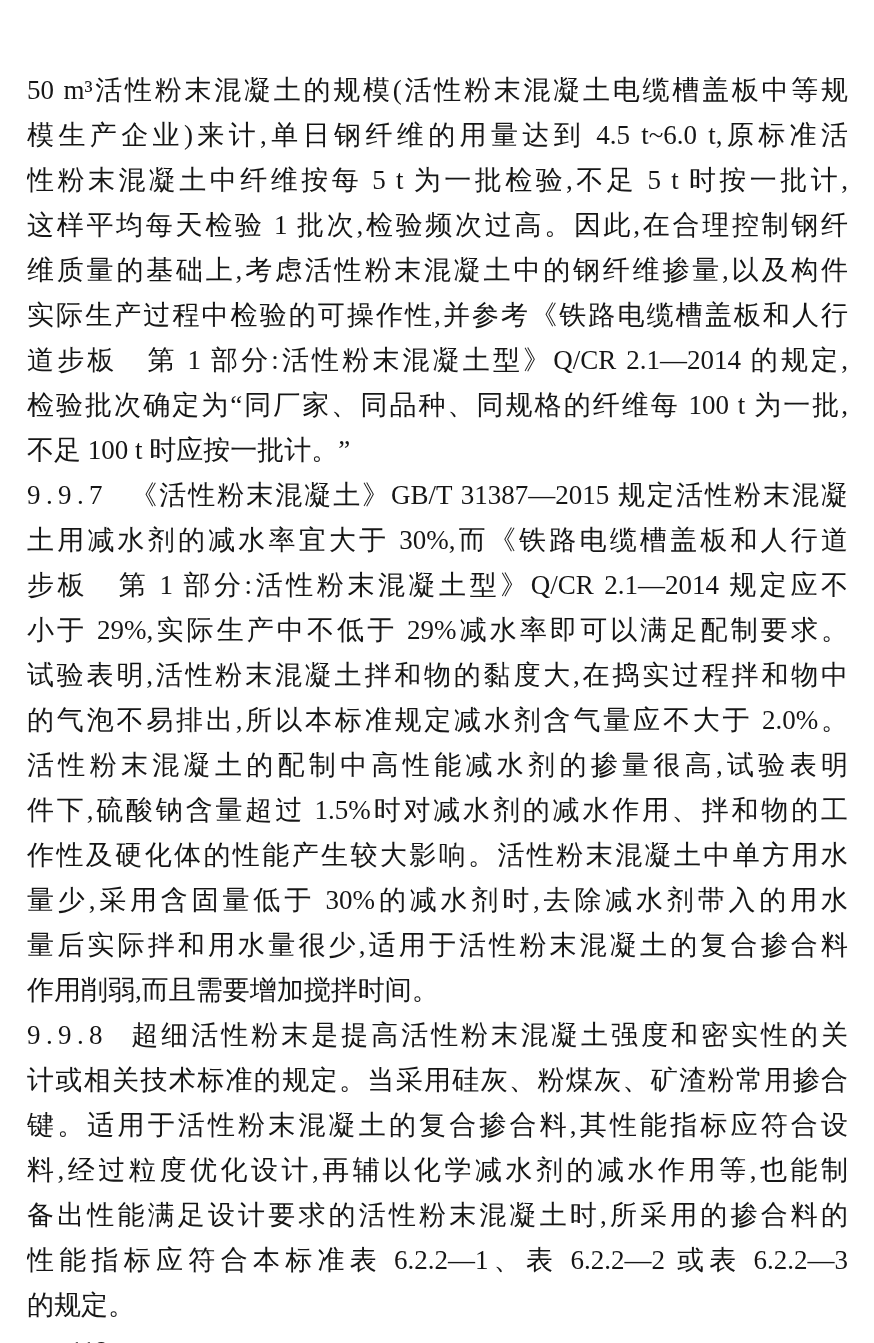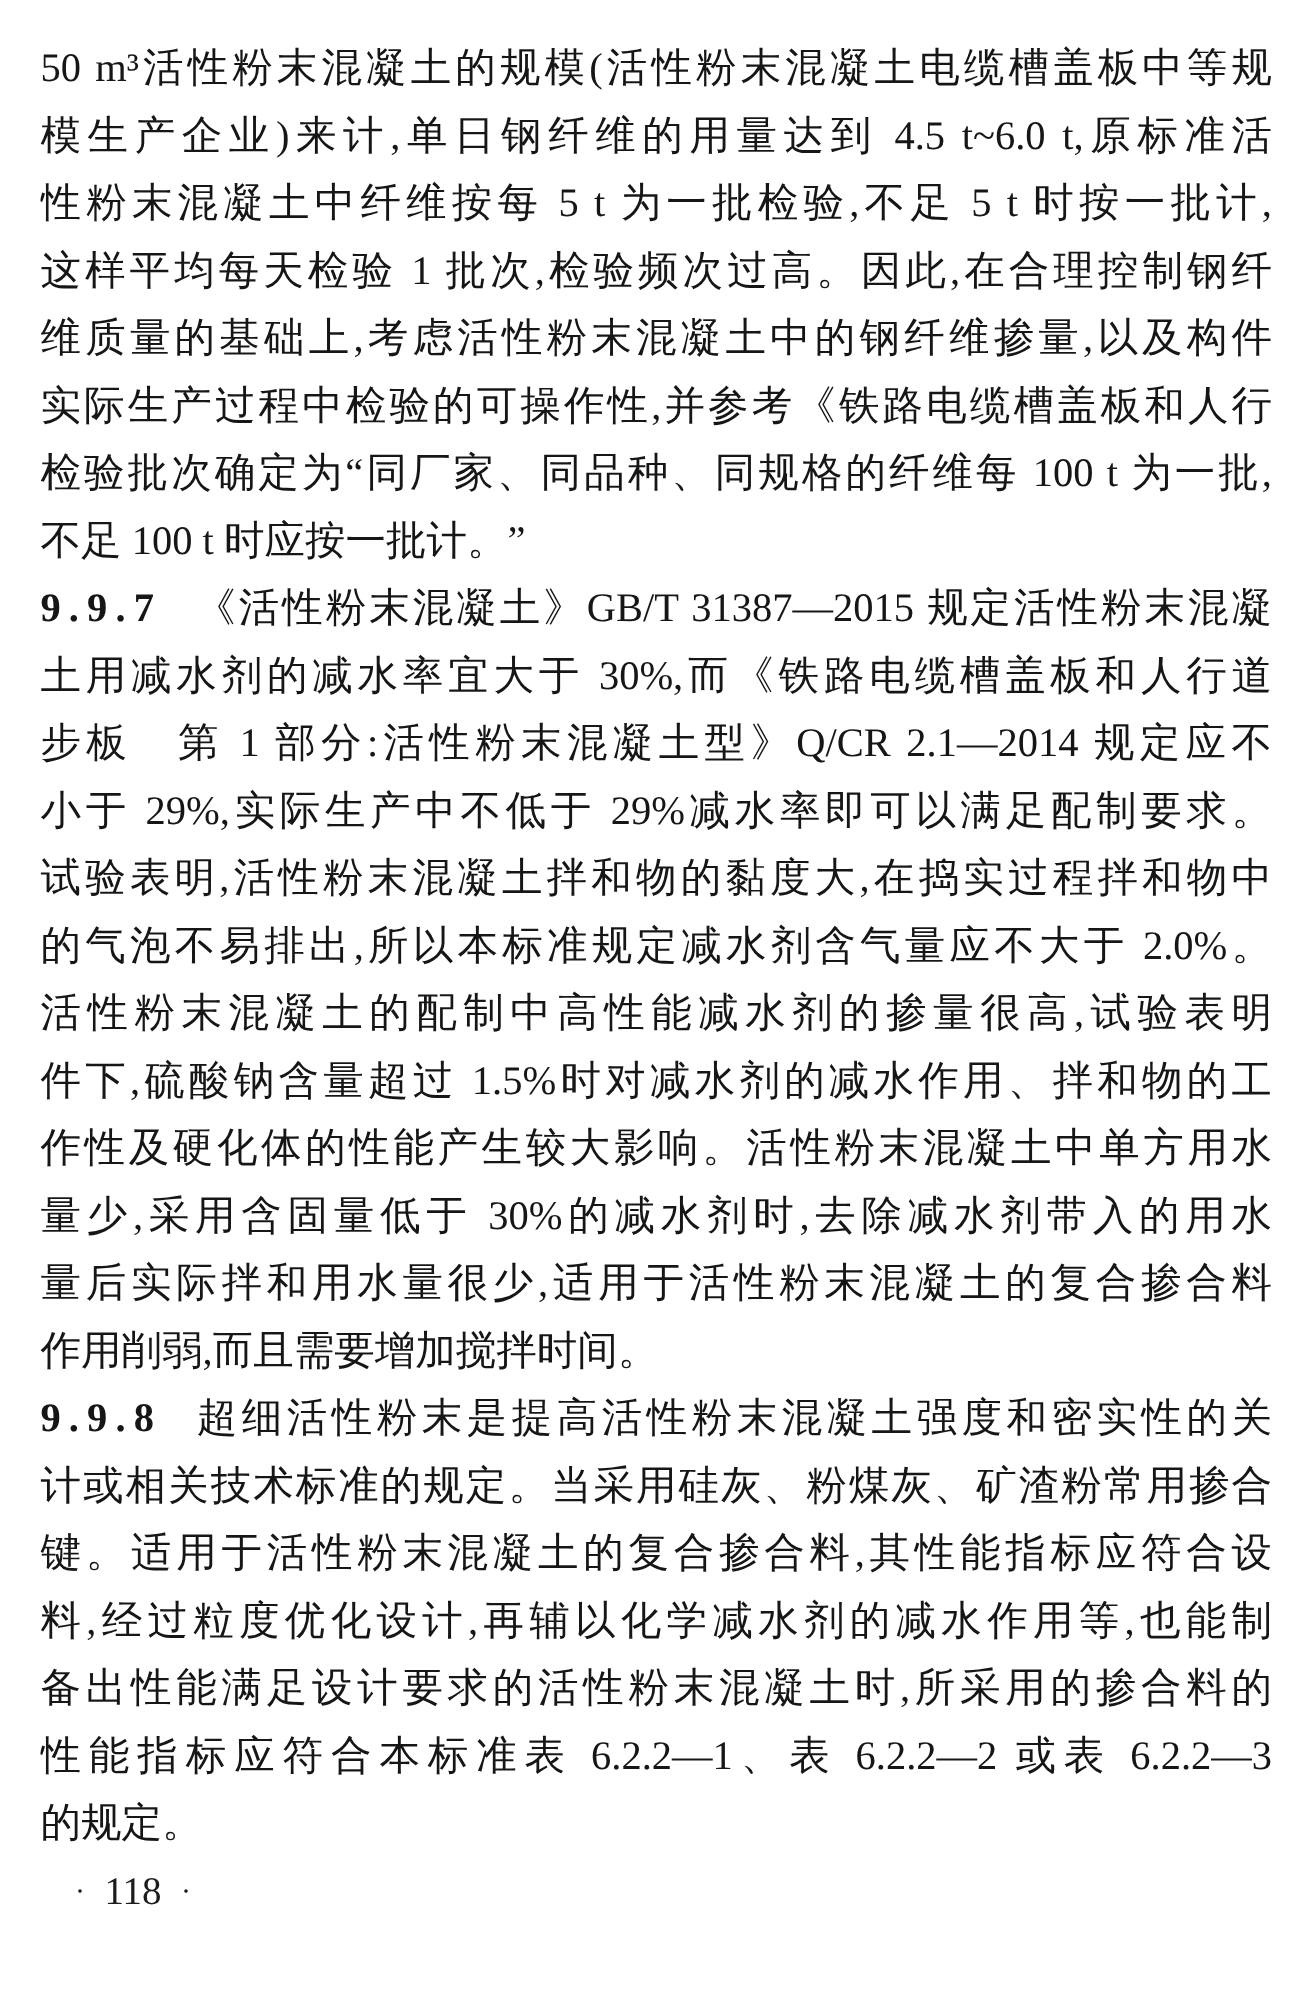--- a/index.html
+++ b/index.html
@@ -12,37 +12,38 @@
     height: 1343px;
     overflow: hidden;
   }
   .page {
     position: relative;
     width: 874px;
     height: 970px;
     background: #ffffff;
     color: #161616;
     font-family: "Liberation Serif", "DejaVu Serif", serif;
+    margin-top: 45px;
   }
   .content {
     padding: 23px 26px 0 27px;
   }
   .line {
     font-size: 27px;
     height: 45px;
     line-height: 45px;
     text-align: justify;
     text-align-last: justify;
     overflow: hidden;
   }
   .line.para-end {
     text-align-last: left;
   }
   .section-num {
-    font-weight: bold;
+    font-weight: normal;
     letter-spacing: 0.2em;
     margin-right: 0.75em;
   }
   .footer {
     margin: 8px 0 0 50px;
     font-size: 26px;
     line-height: 30px;
     color: #1c1c1c;
     display: flex;
     align-items: center;
@@ -57,20 +58,21 @@
 <body>
 
 <div class="page">
   <div class="content" id="content">
       <div class="line">50 m³活性粉末混凝土的规模(活性粉末混凝土电缆槽盖板中等规</div>
       <div class="line">模生产企业)来计,单日钢纤维的用量达到 4.5 t~6.0 t,原标准活</div>
       <div class="line">性粉末混凝土中纤维按每 5 t 为一批检验,不足 5 t 时按一批计,</div>
       <div class="line">这样平均每天检验 1 批次,检验频次过高。因此,在合理控制钢纤</div>
       <div class="line">维质量的基础上,考虑活性粉末混凝土中的钢纤维掺量,以及构件</div>
       <div class="line">实际生产过程中检验的可操作性,并参考《铁路电缆槽盖板和人行</div>
+      <div class="line">道步板　第 1 部分:活性粉末混凝土型》Q/CR 2.1—2014 的规定,</div>
       <div class="line">检验批次确定为“同厂家、同品种、同规格的纤维每 100 t 为一批,</div>
       <div class="line para-end">不足 100 t 时应按一批计。”</div>
       <div class="line"><span class="section-num">9.9.7</span><span>《活性粉末混凝土》GB/T 31387—2015 规定活性粉末混凝</span></div>
       <div class="line">土用减水剂的减水率宜大于 30%,而《铁路电缆槽盖板和人行道</div>
       <div class="line">步板　第 1 部分:活性粉末混凝土型》Q/CR 2.1—2014 规定应不</div>
       <div class="line">小于 29%,实际生产中不低于 29%减水率即可以满足配制要求。</div>
       <div class="line">试验表明,活性粉末混凝土拌和物的黏度大,在捣实过程拌和物中</div>
       <div class="line">的气泡不易排出,所以本标准规定减水剂含气量应不大于 2.0%。</div>
       <div class="line">活性粉末混凝土的配制中高性能减水剂的掺量很高,试验表明</div>
       <div class="line">件下,硫酸钠含量超过 1.5%时对减水剂的减水作用、拌和物的工</div>

